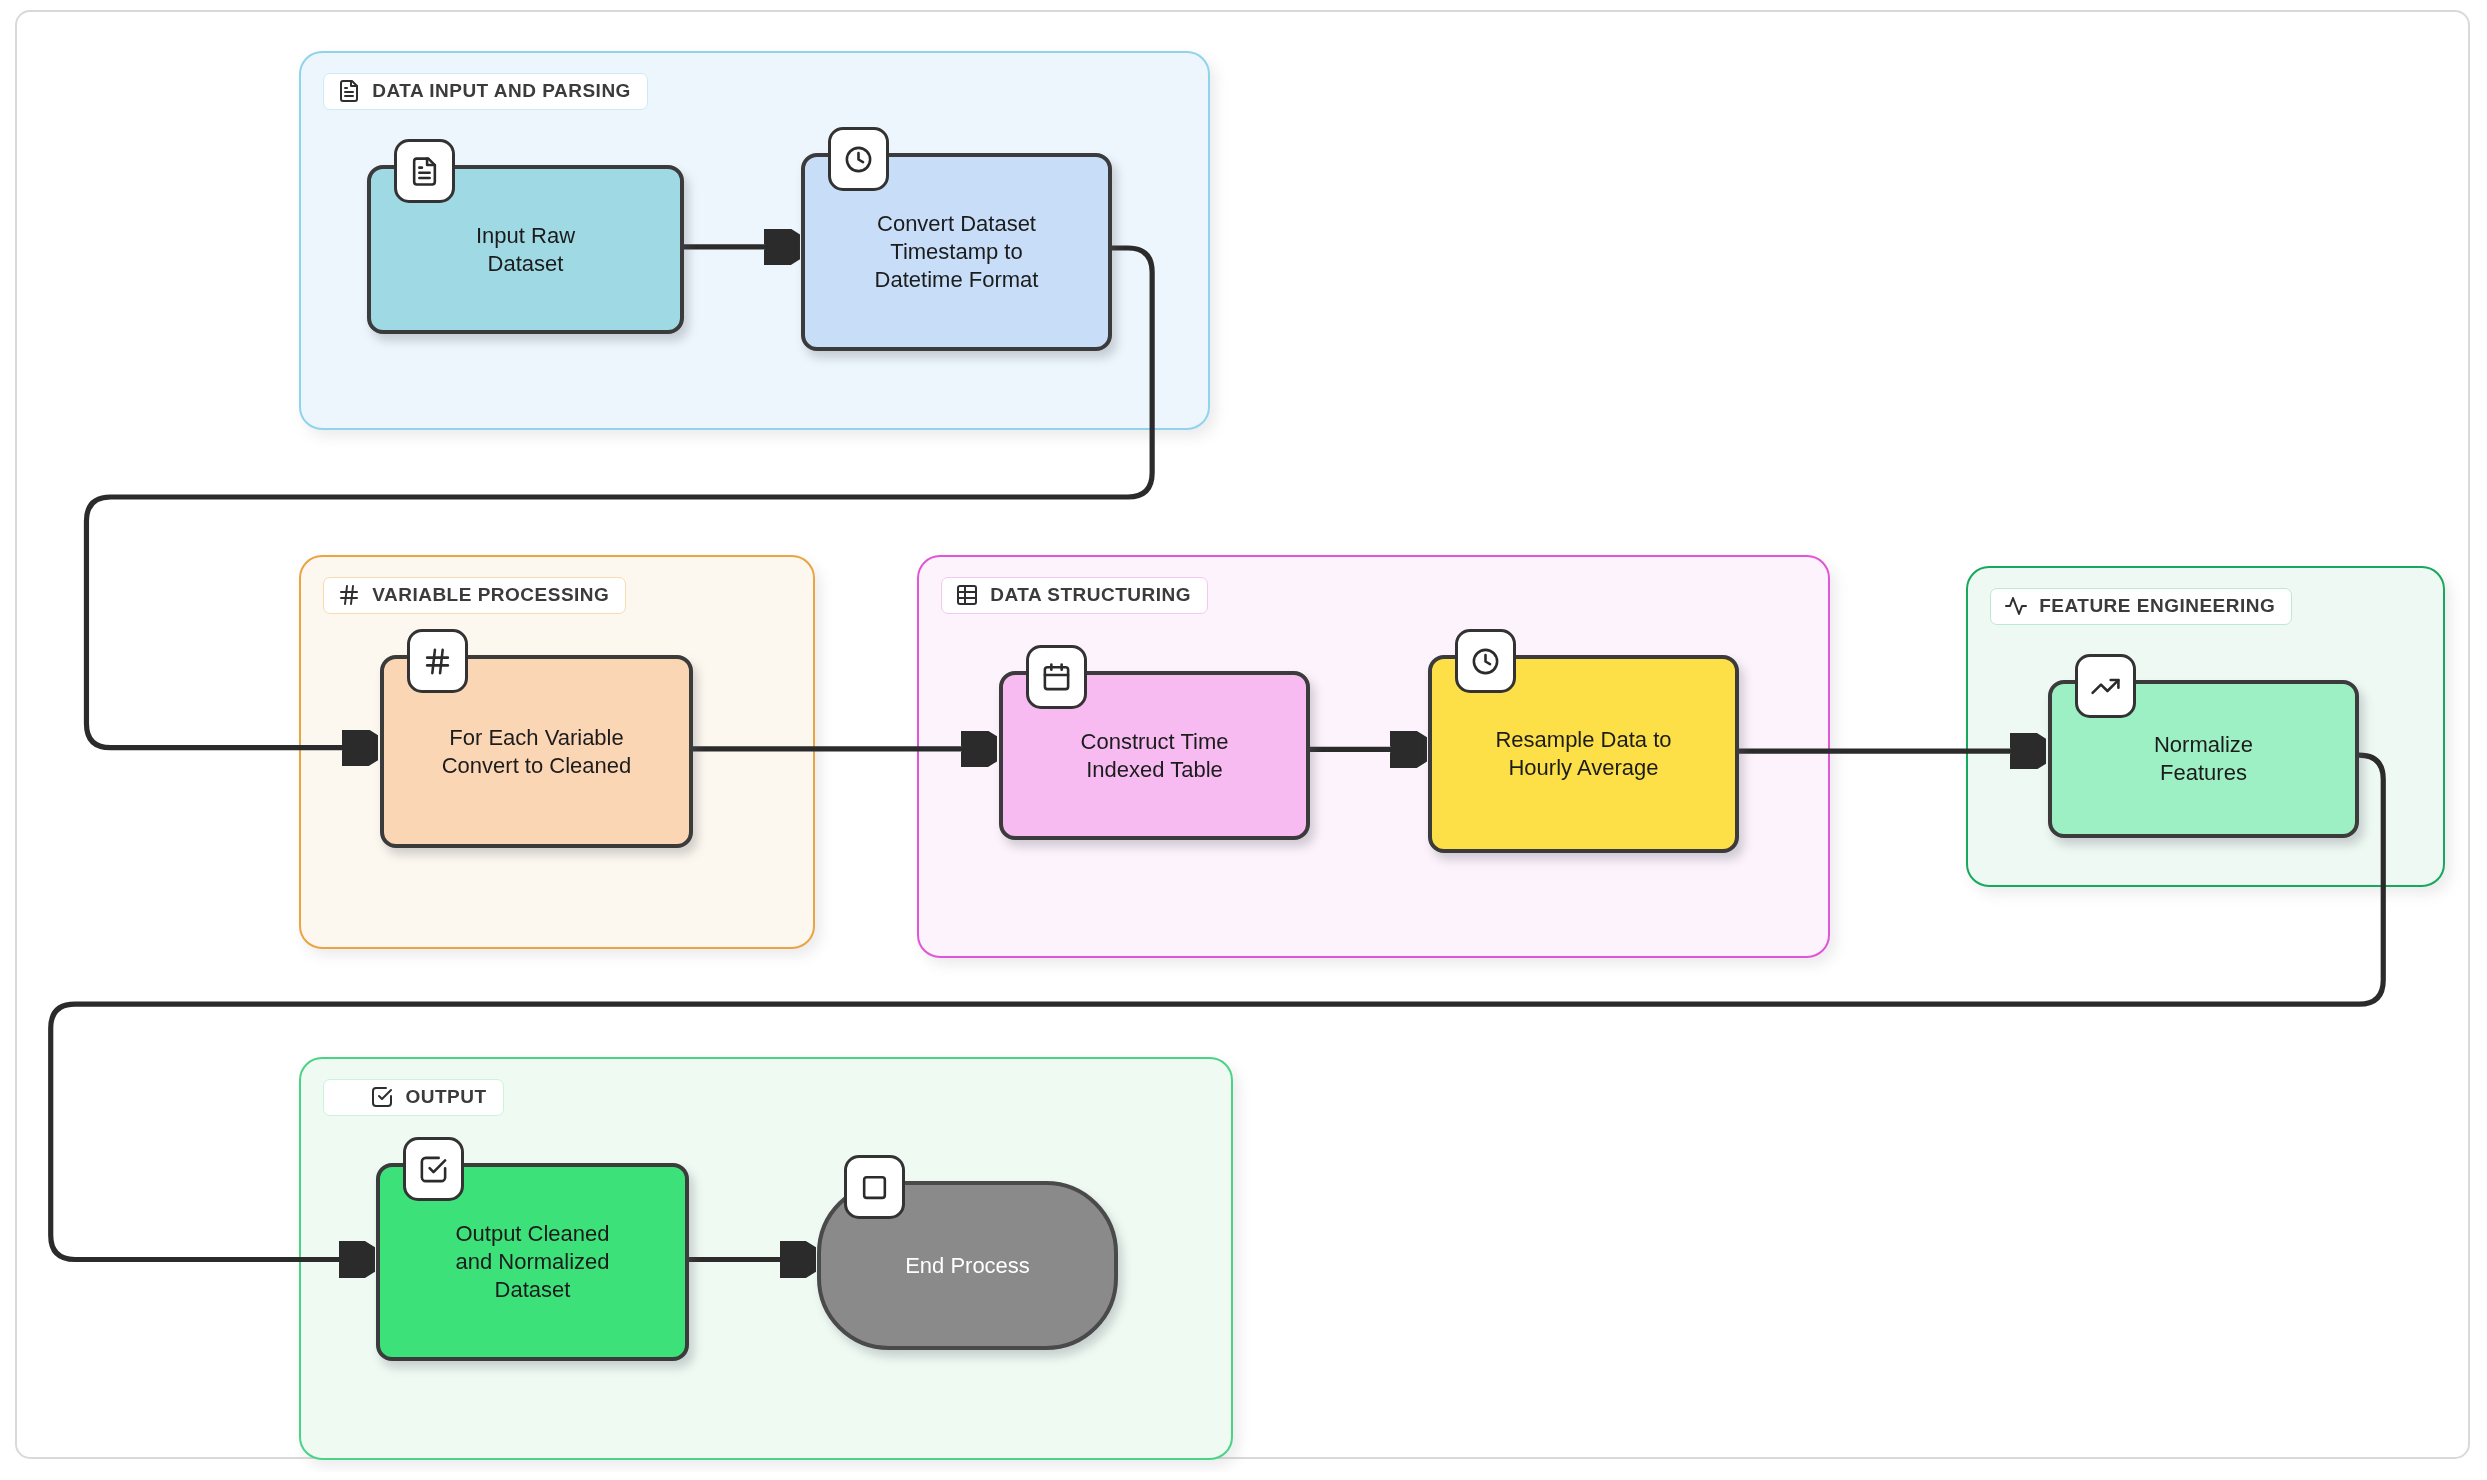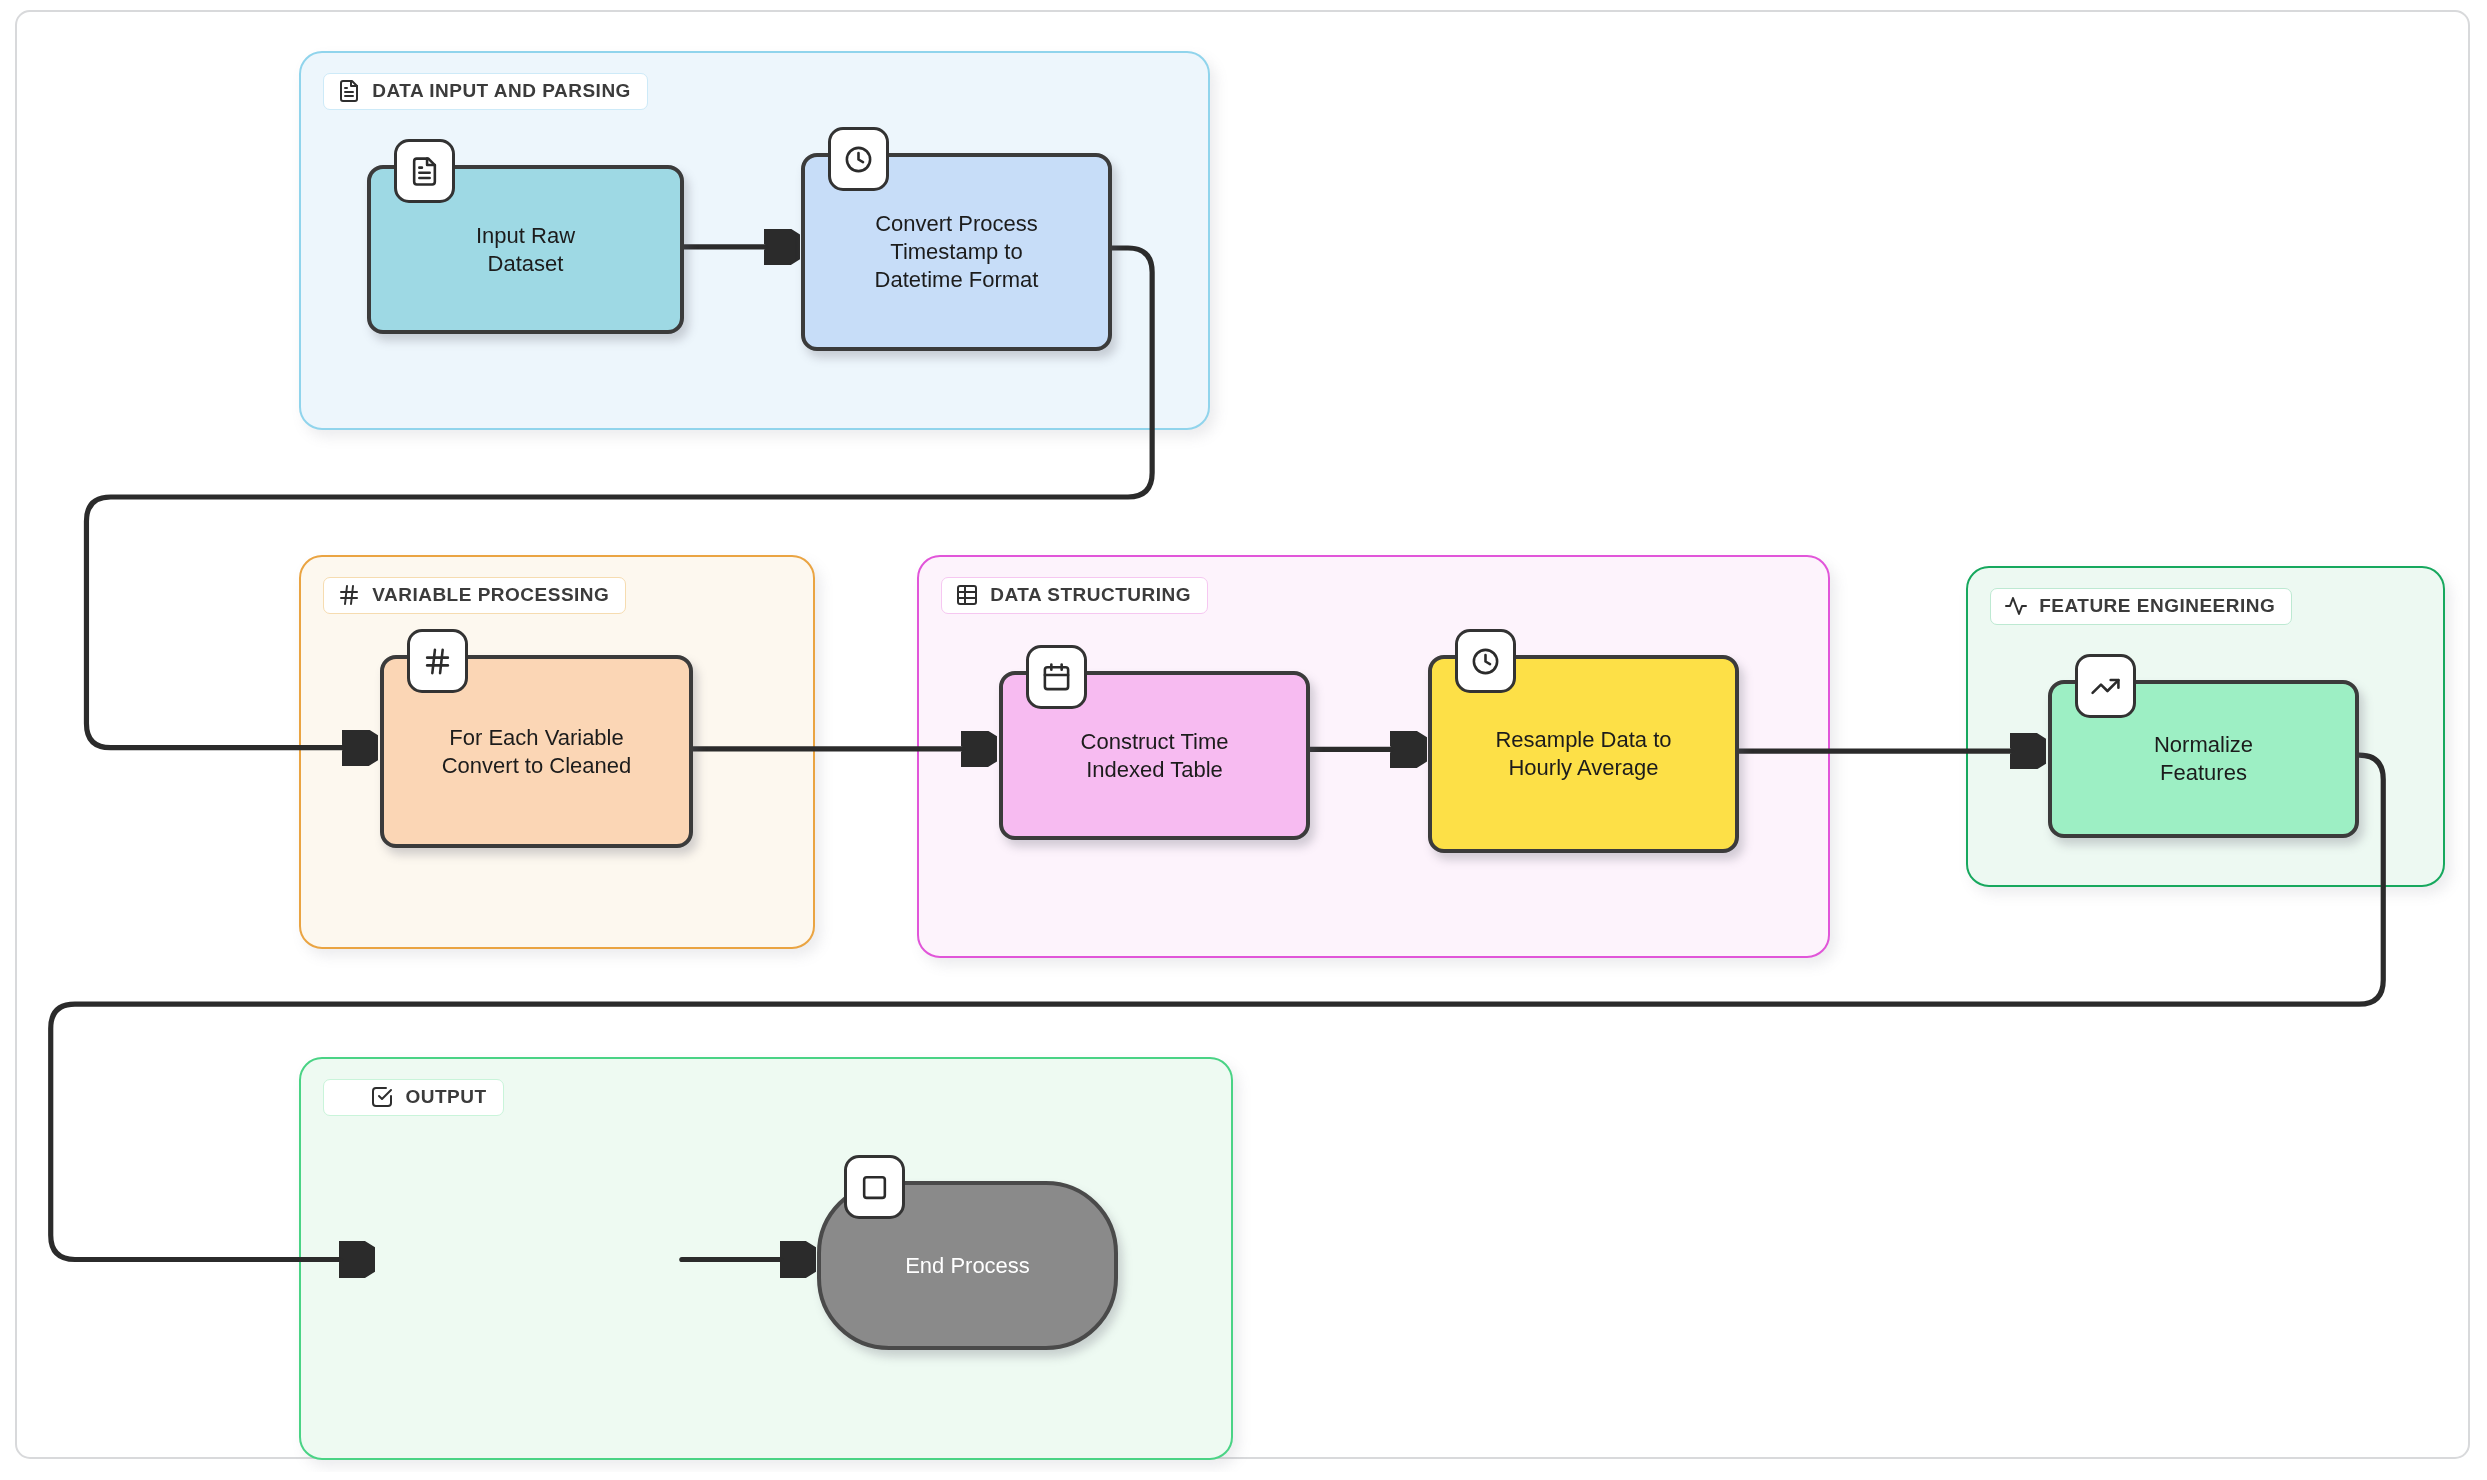--- a/index.html
+++ b/index.html
@@ -193,21 +193,21 @@
     </div>
     <div class="node-label w300">Input Raw Dataset</div>
   </div>
 
   <div class="node n2" style="left:801px;top:153px;width:303px;height:190px;">
     <div class="badge">
       <svg class="badge-icon" viewBox="0 0 24 24">
           <use href="#sym-clock"></use>
         </svg>
     </div>
-    <div class="node-label w360">Convert Process Timestamp to Datetime Format</div>
+    <div class="node-label w360">Convert Dataset Timestamp to Datetime Format</div>
   </div>
 
   <div class="node n3" style="left:380px;top:655px;width:305px;height:185px;">
     <div class="badge">
       <svg class="badge-icon" viewBox="0 0 24 24">
           <use href="#sym-hash"></use>
         </svg>
     </div>
     <div class="node-label w380">For Each Variable Convert to Cleaned</div>
   </div>
@@ -232,20 +232,28 @@
 
   <div class="node n6" style="left:2048px;top:680px;width:303px;height:150px;">
     <div class="badge">
       <svg class="badge-icon" viewBox="0 0 24 24">
           <use href="#sym-trending-up"></use>
         </svg>
     </div>
     <div class="node-label w220">Normalize Features</div>
   </div>
 
+  <div class="node n7" style="left:376px;top:1163px;width:305px;height:190px;">
+    <div class="badge">
+      <svg class="badge-icon" viewBox="0 0 24 24">
+          <use href="#sym-check-square"></use>
+        </svg>
+    </div>
+    <div class="node-label w330">Output Cleaned and Normalized Dataset</div>
+  </div>
 
   <div class="node n8" style="left:817px;top:1181px;width:293px;height:161px;">
     <div class="badge">
       <svg class="badge-icon" viewBox="0 0 24 24">
           <use href="#sym-square"></use>
         </svg>
     </div>
     <div class="node-label">End Process</div>
   </div>
 

